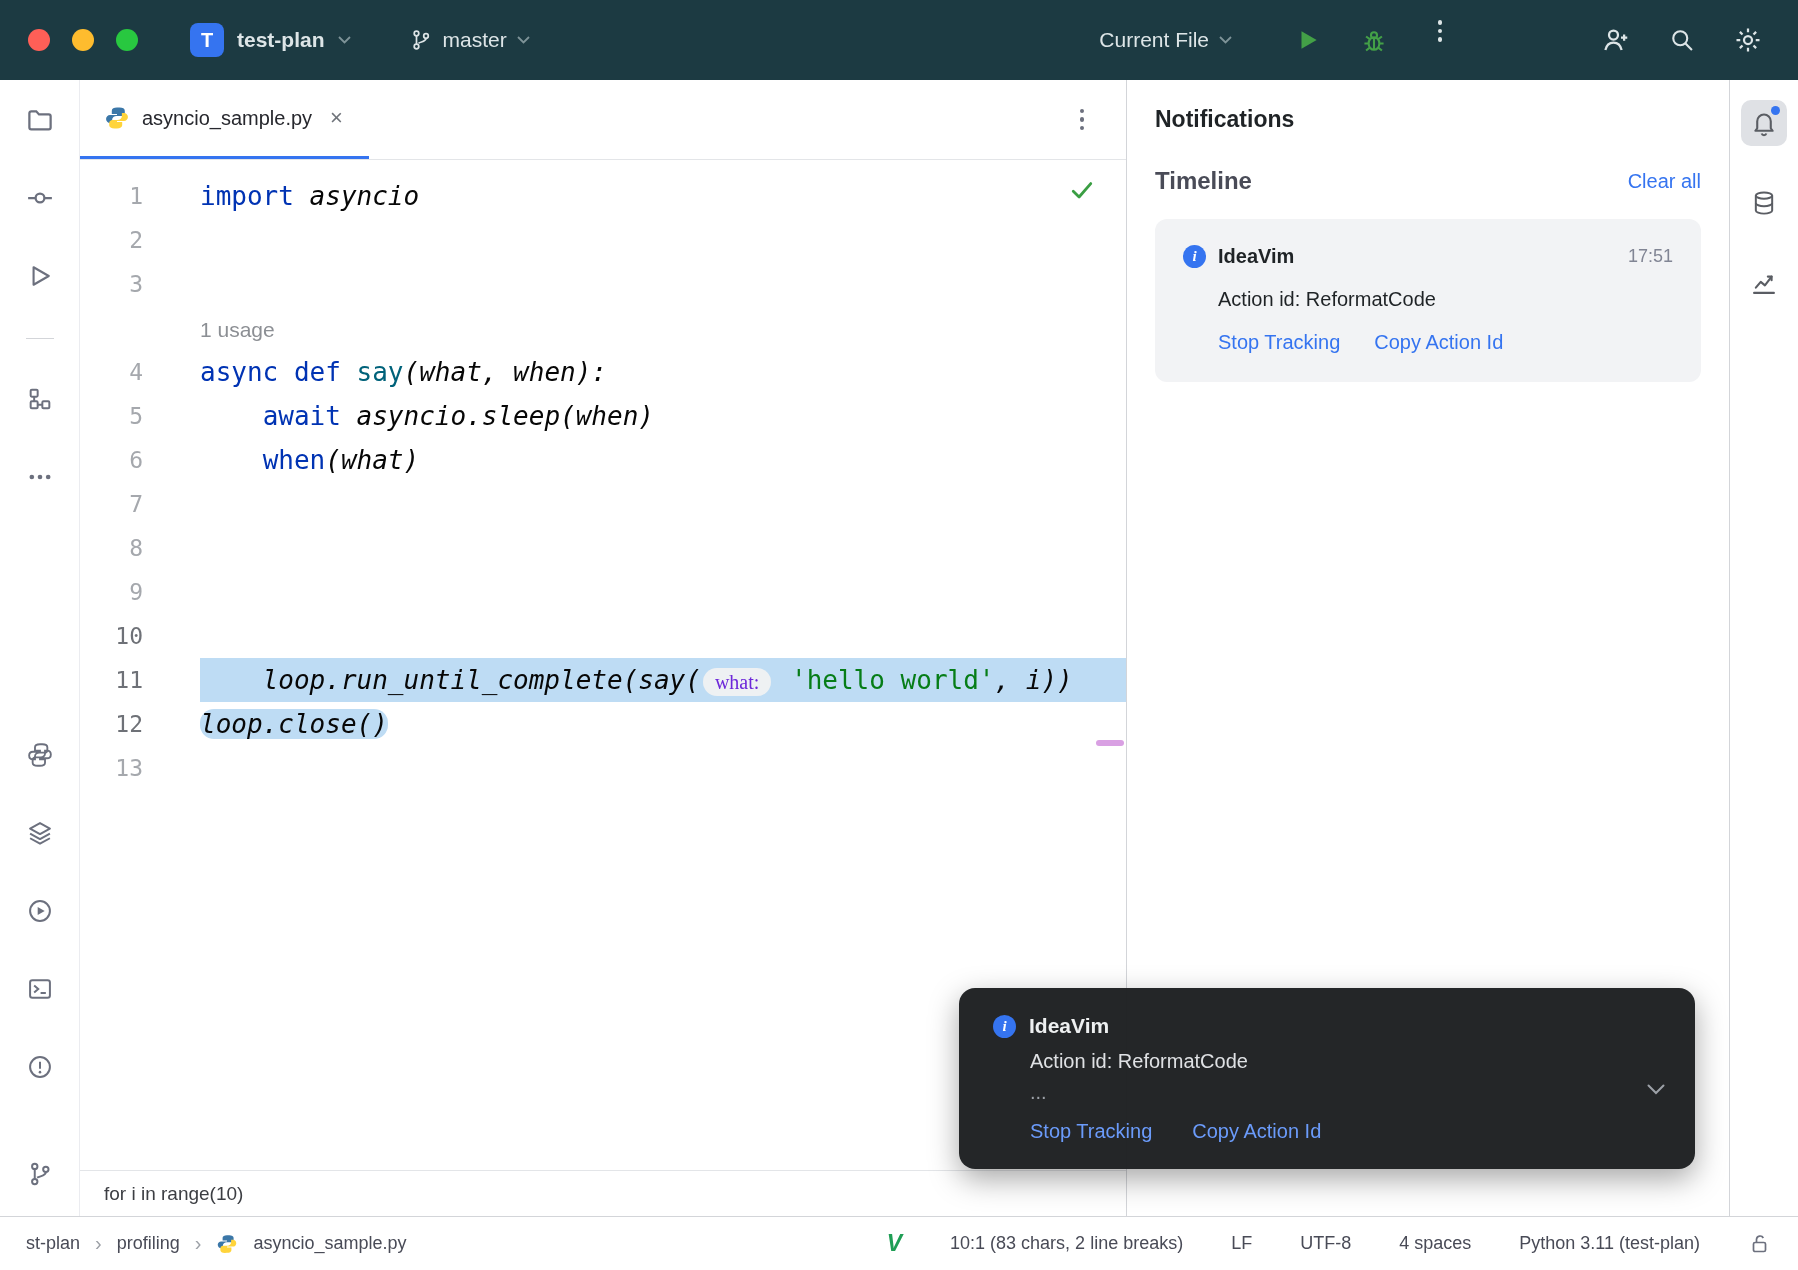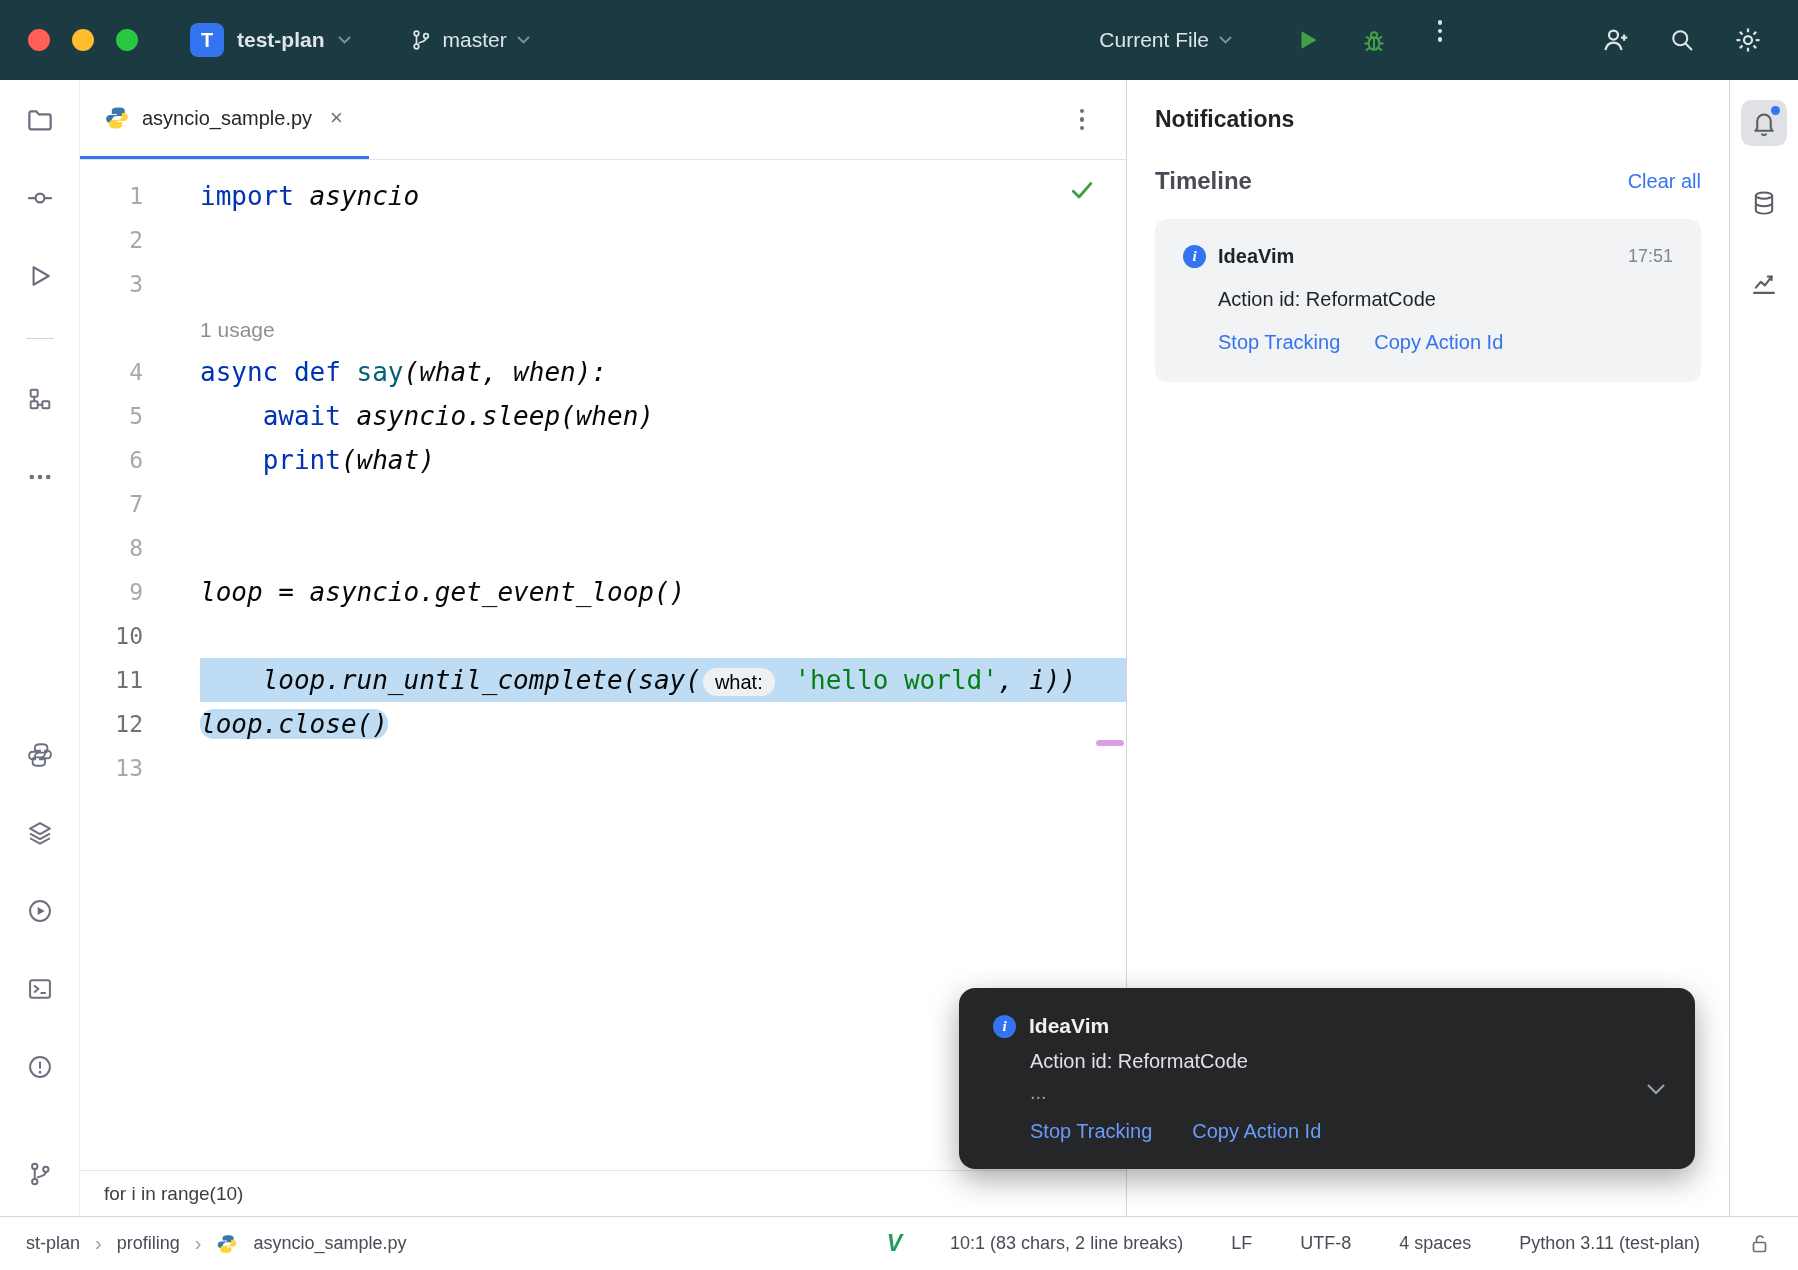--- a/index.html
+++ b/index.html
@@ -40,21 +40,21 @@
   .tab-kebab { align-self:center; margin-right:42px; color:#6c707e; }
 
   .editor-area { flex:1; position:relative; overflow:hidden; padding-top:14px; }
   .crow { display:flex; height:44px; line-height:44px; font-family:"DejaVu Sans Mono","Liberation Mono",monospace; font-size:26px; }
   .gut { width:100px; flex:none; text-align:right; padding-right:37px; color:#a5a8ad; font-size:23px; }
   .gut.gsel { color:#6e7177; }
   .cc { flex:1; margin-left:20px; color:#070707; white-space:pre; }
   .cc.selfull { background:#bedcf4; }
   .seltext { background:#bedcf4;border-radius:14px; }
   .tk-kw{color:#0033b3;} .tk-str{color:#067d17;} .tk-num{color:#1750eb;} .tk-fn{color:#00627a;} .tk-pl{color:#070707;font-style:italic;}
-  .tk-hint { background:#eef1f3; color:#000000; font-family:Liberation Sans, sans-serif; font-size:20px; padding:3px 12px; border-radius:14px; margin:0 4px 0 2px; }
+  .tk-hint { background:#eef1f3; color:#6d28d9; font-family:Liberation Serif, serif; font-size:20px; padding:3px 12px; border-radius:14px; margin:0 4px 0 2px; }
   .inlay { font-family:"Liberation Sans",sans-serif; font-size:21px; color:#8c8f94; }
   .inspect-ok { position:absolute; top:16px; right:30px; }
   .caret-stripe { position:absolute; right:2px; top:580px; width:28px; height:6px; border-radius:3px; background:#d9a0e3; }
 
   .contextbar { height:46px; border-top:1px solid #e3e5e8; display:flex; align-items:center; padding-left:24px; font-size:19px; color:#3c3e43; }
 
   
   .notif-panel { width:602px; padding:26px 28px 0 28px; }
   .np-title { font-weight:bold; font-size:23px; color:#1f2326; }
   .np-row { display:flex; align-items:center; margin-top:34px; }
@@ -286,33 +286,32 @@
           <div class="crow">
             <div class="gut">4</div>
             <div class="cc"><span class="tk-kw">async</span><span class="tk-pl"> </span><span class="tk-kw">def</span><span class="tk-pl"> </span><span class="tk-fn">say</span><span class="tk-pl">(what, when):</span></div>
           </div>
           <div class="crow">
             <div class="gut">5</div>
             <div class="cc"><span class="tk-pl">    </span><span class="tk-kw">await</span><span class="tk-pl"> asyncio.sleep(when)</span></div>
           </div>
           <div class="crow">
             <div class="gut">6</div>
-            <div class="cc"><span class="tk-pl">    </span><span class="tk-kw">print</span><span class="tk-pl">(what)</span></div>
+            <div class="cc"><span class="tk-pl">    </span><span class="tk-kw">when</span><span class="tk-pl">(what)</span></div>
           </div>
           <div class="crow">
             <div class="gut">7</div>
             <div class="cc"></div>
           </div>
           <div class="crow">
             <div class="gut">8</div>
             <div class="cc"></div>
           </div>
           <div class="crow">
             <div class="gut">9</div>
-            <div class="cc"><span class="tk-pl">loop = asyncio.get_event_loop()</span></div>
           </div>
           <div class="crow">
             <div class="gut gsel">10</div>
           </div>
           <div class="crow">
             <div class="gut gsel">11</div>
             <div class="cc selfull"><span class="tk-pl">    loop.run_until_complete(say(</span><span class="tk-hint">what:</span><span class="tk-pl"> </span><span class="tk-str">'hello world'</span><span class="tk-pl">, i))</span></div>
           </div>
           <div class="crow">
             <div class="gut gsel">12</div>

